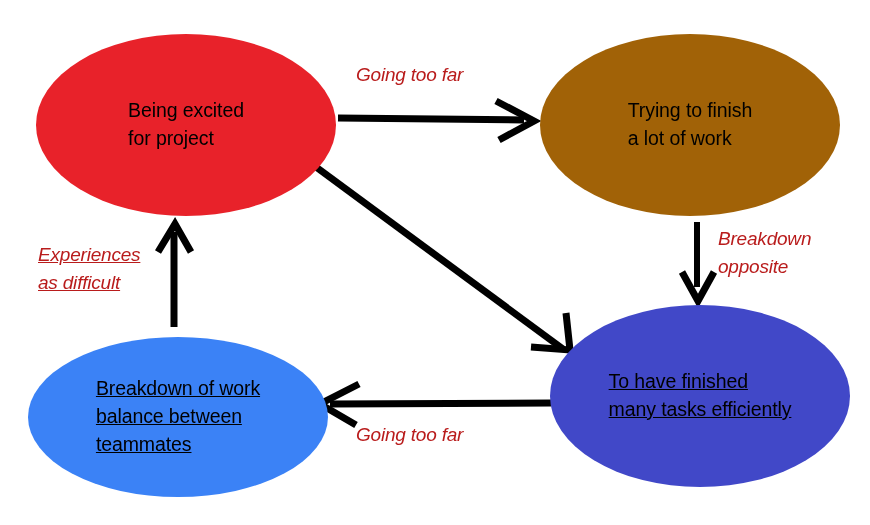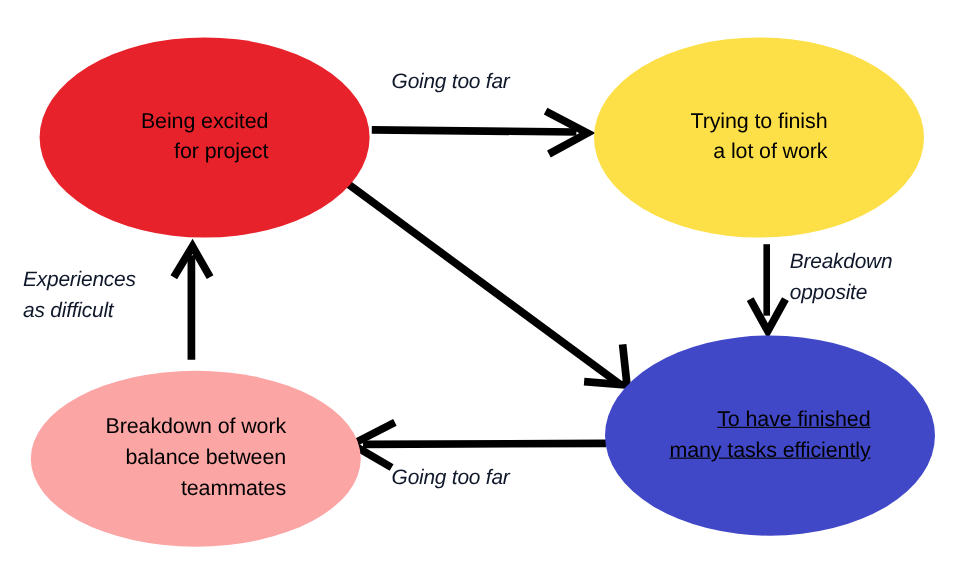--- a/index.html
+++ b/index.html
@@ -17,21 +17,21 @@
     background: #ffffff;
     overflow: hidden;
   }
   .node {
     position: absolute;
     display: flex;
     align-items: center;
     justify-content: center;
     border-radius: 50%;
     box-sizing: border-box;
-    text-align: right;
+    text-align: left;
   }
   .node .node-label {
     font-family: "Liberation Sans", sans-serif;
     font-size: 19.5px;
     line-height: 1.42;
     color: #000000;
     white-space: pre-line;
     padding: 0 6px;
     letter-spacing: -0.1px;
   }
@@ -46,28 +46,28 @@
     width: 870px;
     height: 525px;
     pointer-events: none;
   }
   .edge-label {
     position: absolute;
     font-family: "Liberation Sans", sans-serif;
     font-style: italic;
     font-size: 19px;
     line-height: 1.46;
-    color: #0f172a;
+    color: #b91c1c;
     white-space: pre-line;
     letter-spacing: -0.2px;
   }
   #label-going-too-far-top   { left: 356px; top: 61px; }
   #label-positive-opposite   { left: 718px; top: 225px; }
   #label-good-supplement     { left: 345px; top: 251px; }
-  #label-experiences         { left: 21px;  top: 241px; }
+  #label-experiences         { left: 38px;  top: 241px; text-decoration: underline; }
   #label-going-too-far-bottom{ left: 356px; top: 421px; }
 </style>
 </head>
 <body>
 
 <div id="canvas" style="background: rgb(255, 255, 255);">
 
   <svg id="edges" viewBox="0 0 870 525" width="870" height="525" xmlns="http://www.w3.org/2000/svg">
 
     <g>
@@ -94,31 +94,31 @@
       <path d="M 174 327 L 174 232" stroke="#000000" stroke-width="7" fill="none"></path>
       <path d="M 158 252 L 175 224 L 191 252" stroke="#000000" stroke-width="7" fill="none" stroke-linejoin="miter"></path>
     </g>
   </svg>
 
   <div class="node" id="node-red" style="background: rgb(232, 34, 42);">
     <span class="node-label">Being excited
 for project</span>
   </div>
 
-  <div class="node" id="node-green" style="background: #fde047;">
+  <div class="node" id="node-green" style="background: #a16207;">
     <span class="node-label">Trying to finish
 a lot of work</span>
   </div>
 
   <div class="node" id="node-blue" style="background: rgb(65, 72, 200); text-decoration: underline;">
     <span class="node-label">To have finished
 many tasks efficiently</span>
   </div>
 
-  <div class="node" id="node-yellow" style="background: #fca5a5;">
+  <div class="node" id="node-yellow" style="background: #3b82f6; text-decoration: underline;">
     <span class="node-label">Breakdown of work
 balance between
 teammates</span>
   </div>
 
   <div class="edge-label" id="label-going-too-far-top">Going too far</div>
 
   <div class="edge-label" id="label-positive-opposite">Breakdown
 opposite</div>
 

